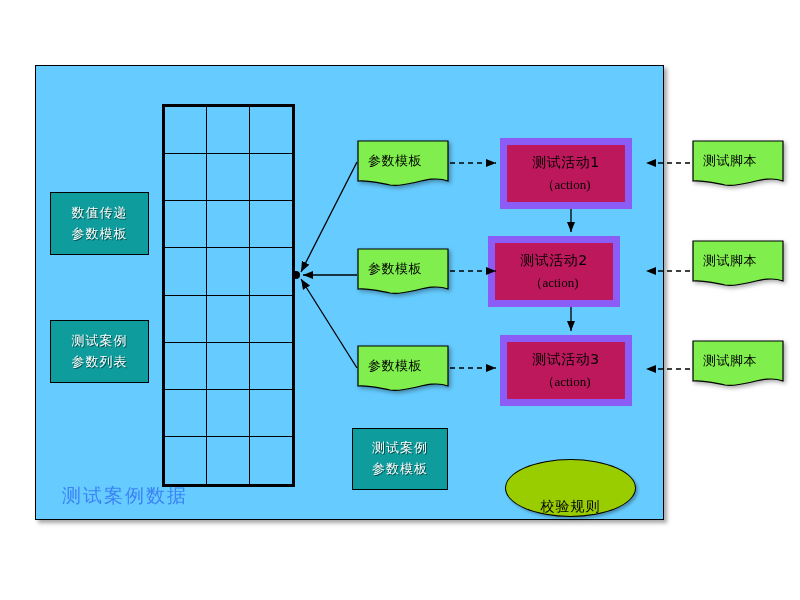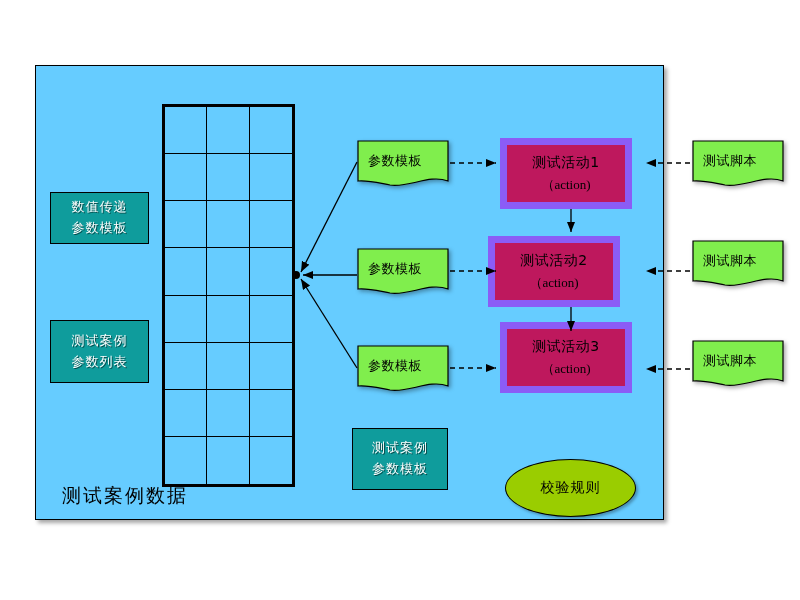--- a/index.html
+++ b/index.html
@@ -66,21 +66,21 @@
     color: #ffffff;
     display: flex;
     flex-direction: column;
     align-items: center;
     justify-content: center;
     font-size: 13px;
     line-height: 1.6;
     text-shadow: 1px 1px 0 rgba(0,0,0,0.55);
     letter-spacing: 1px;
   }
-  .teal-1 { left: 50px;  top: 192px; width: 99px; height: 52px; }
+  .teal-1 { left: 50px;  top: 192px; width: 99px; height: 63px; }
   .teal-2 { left: 50px;  top: 320px; width: 99px; height: 63px; }
   .teal-3 { left: 352px; top: 428px; width: 96px; height: 62px; }
 
   
   .activity-box {
     position: absolute;
     width: 132px;
     height: 71px;
     background: #be185d;
     border: 7px solid #8b5cf6;
@@ -88,21 +88,21 @@
     display: flex;
     flex-direction: column;
     align-items: center;
     justify-content: center;
     font-size: 14px;
     line-height: 1.75;
     color: #000000;
   }
   .activity-1 { left: 500px; top: 138px; }
   .activity-2 { left: 488px; top: 236px; }
-  .activity-3 { left: 500px; top: 322px; }
+  .activity-3 { left: 500px; top: 335px; }
   .activity-box .act-name { letter-spacing: 0.5px; }
   .activity-box .act-sub  { font-family: "Liberation Serif", serif; font-size: 13px; }
 
   
   .doc-shape {
     position: absolute;
     width: 92px;
     height: 50px;
     filter: drop-shadow(2px 2px 2px rgba(0,0,0,0.35));
   }
@@ -131,35 +131,35 @@
     position: absolute;
     left: 505px;
     top: 459px;
     width: 131px;
     height: 58px;
     background: #9acd00;
     border: 1px solid #000000;
     border-radius: 50% / 50%;
     box-sizing: border-box;
     display: flex;
-    align-items: center;
+    align-items: flex-end;
     justify-content: center;
     font-size: 14px;
     color: #000000;
     letter-spacing: 1px;
     box-shadow: 2px 2px 3px rgba(0,0,0,0.3);
   }
 
   
   .panel-caption {
     position: absolute;
     left: 62px;
     top: 483px;
     font-size: 19px;
-    color: #000000;
+    color: #3b82f6;
     letter-spacing: 2px;
     white-space: nowrap;
   }
 
   
   #connectors {
     position: absolute;
     left: 0; top: 0;
     width: 800px;
     height: 600px;

